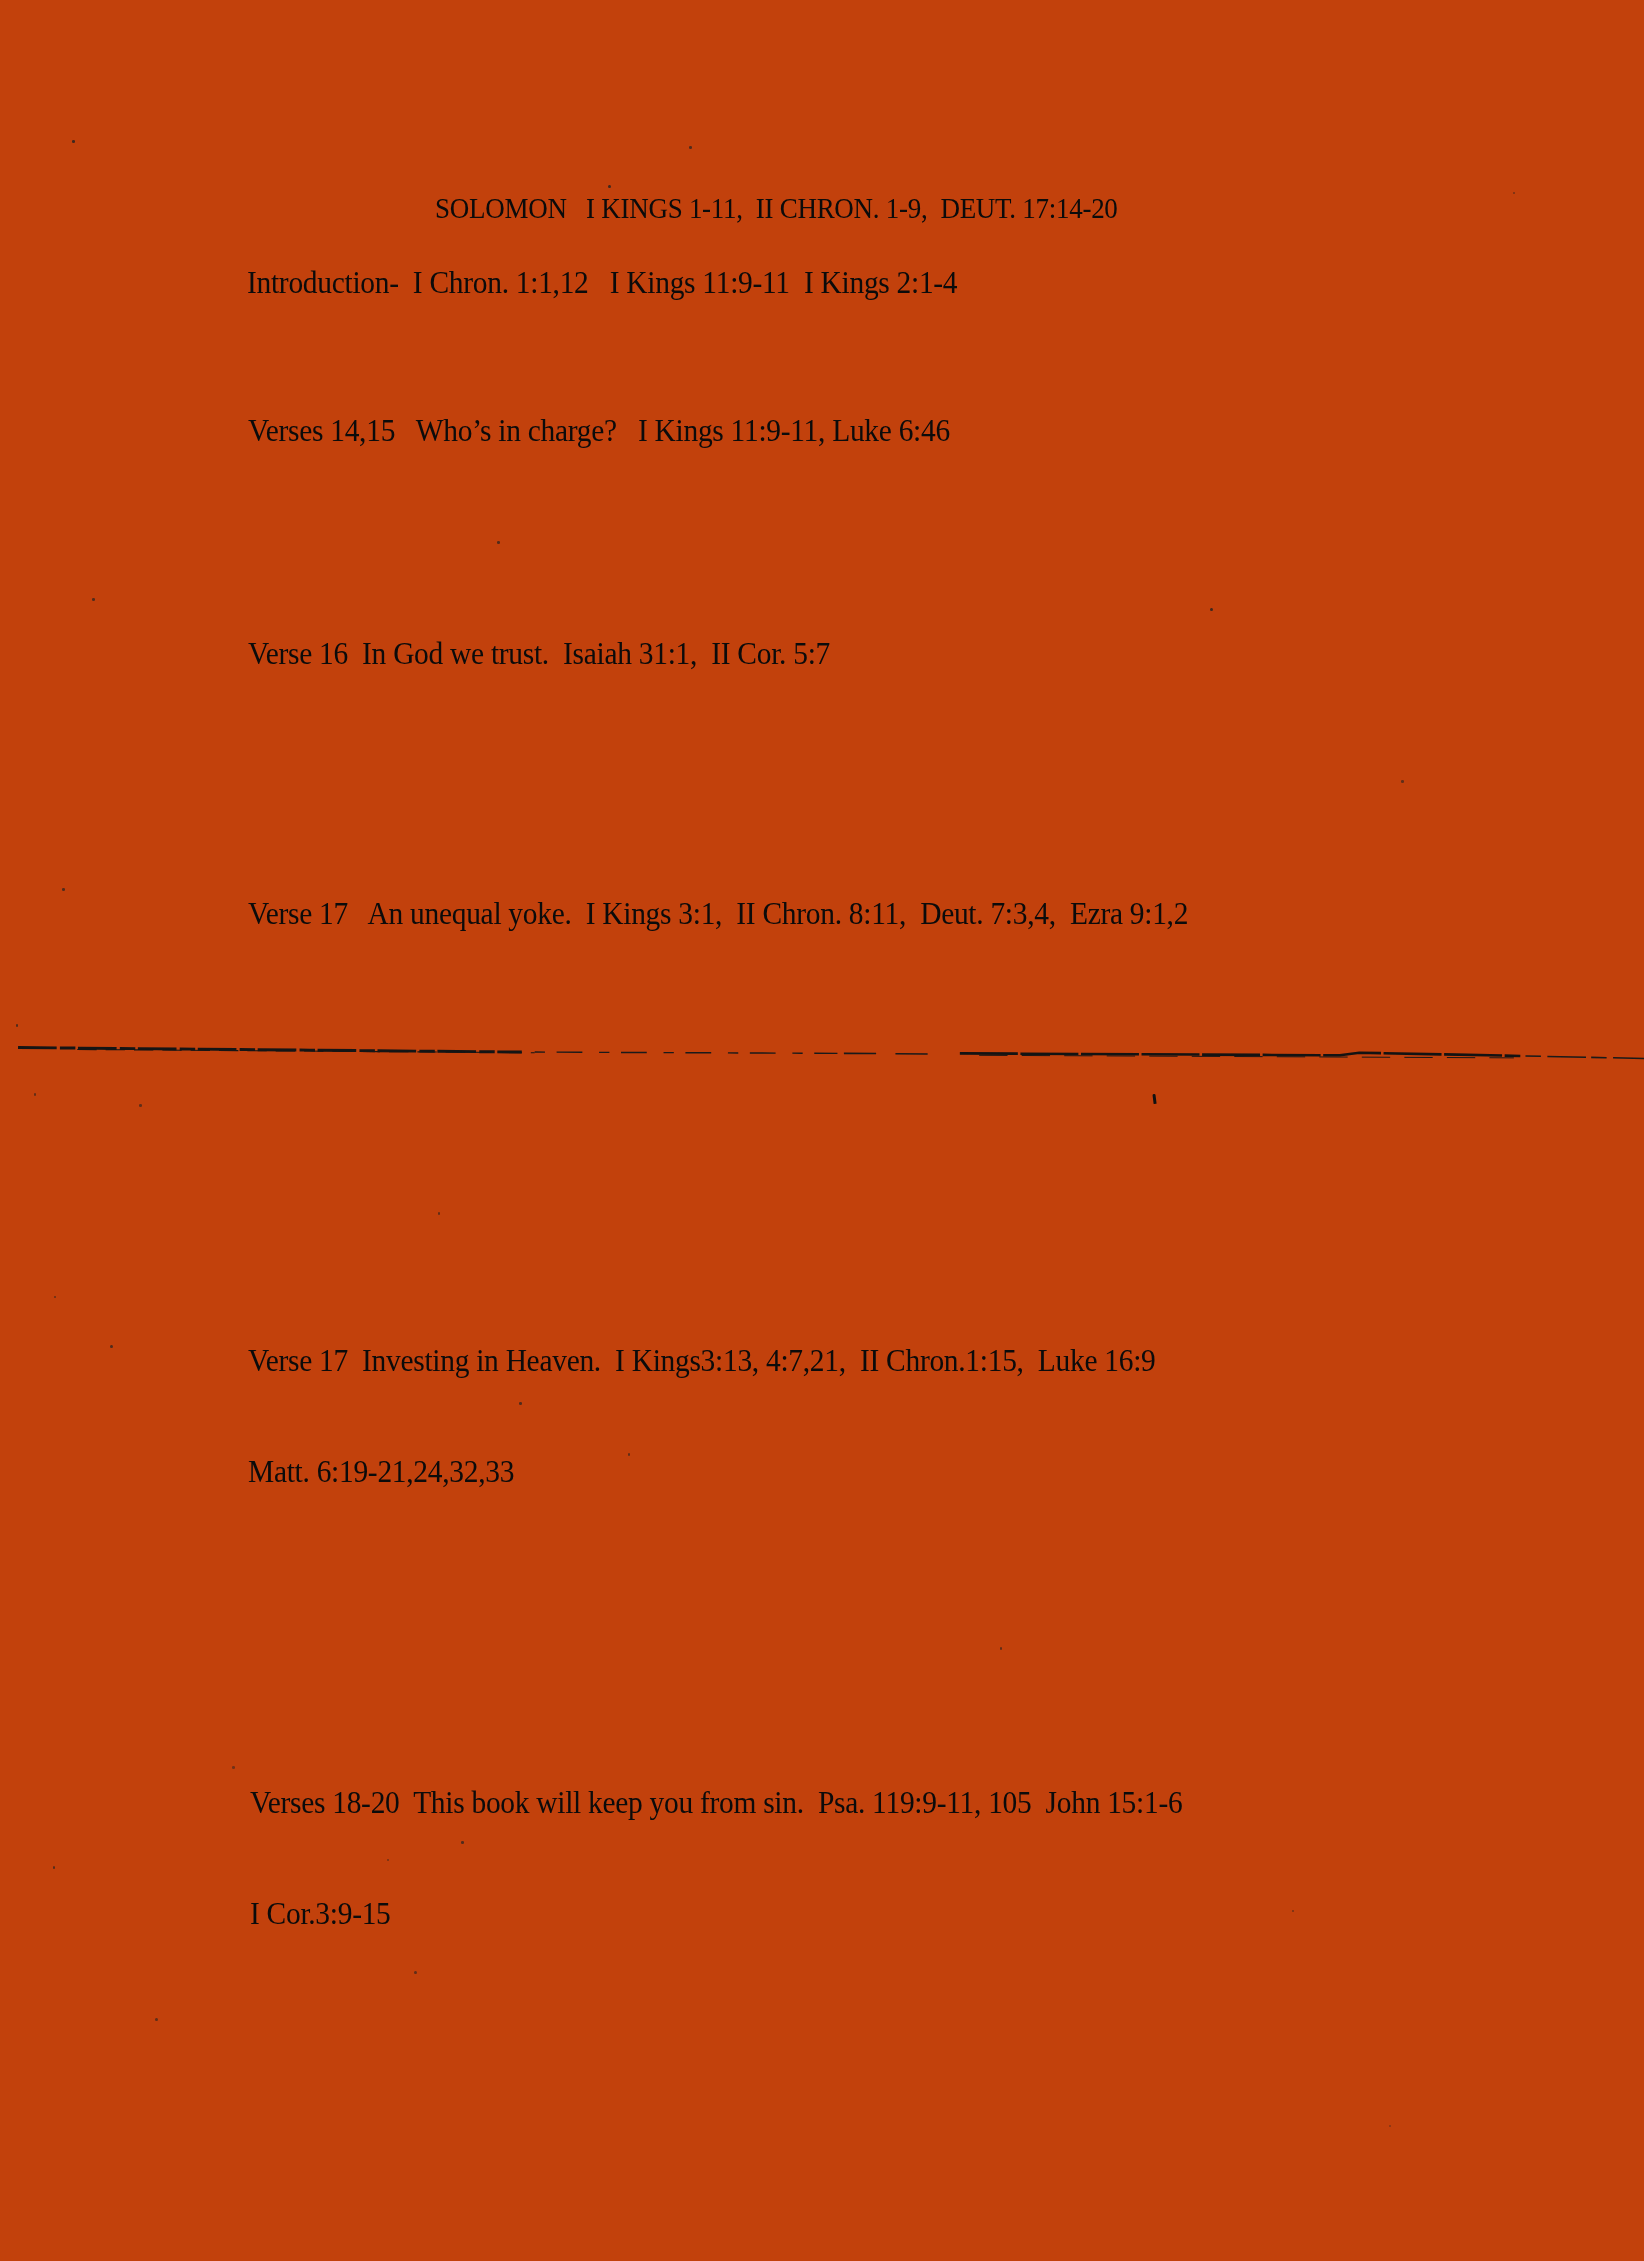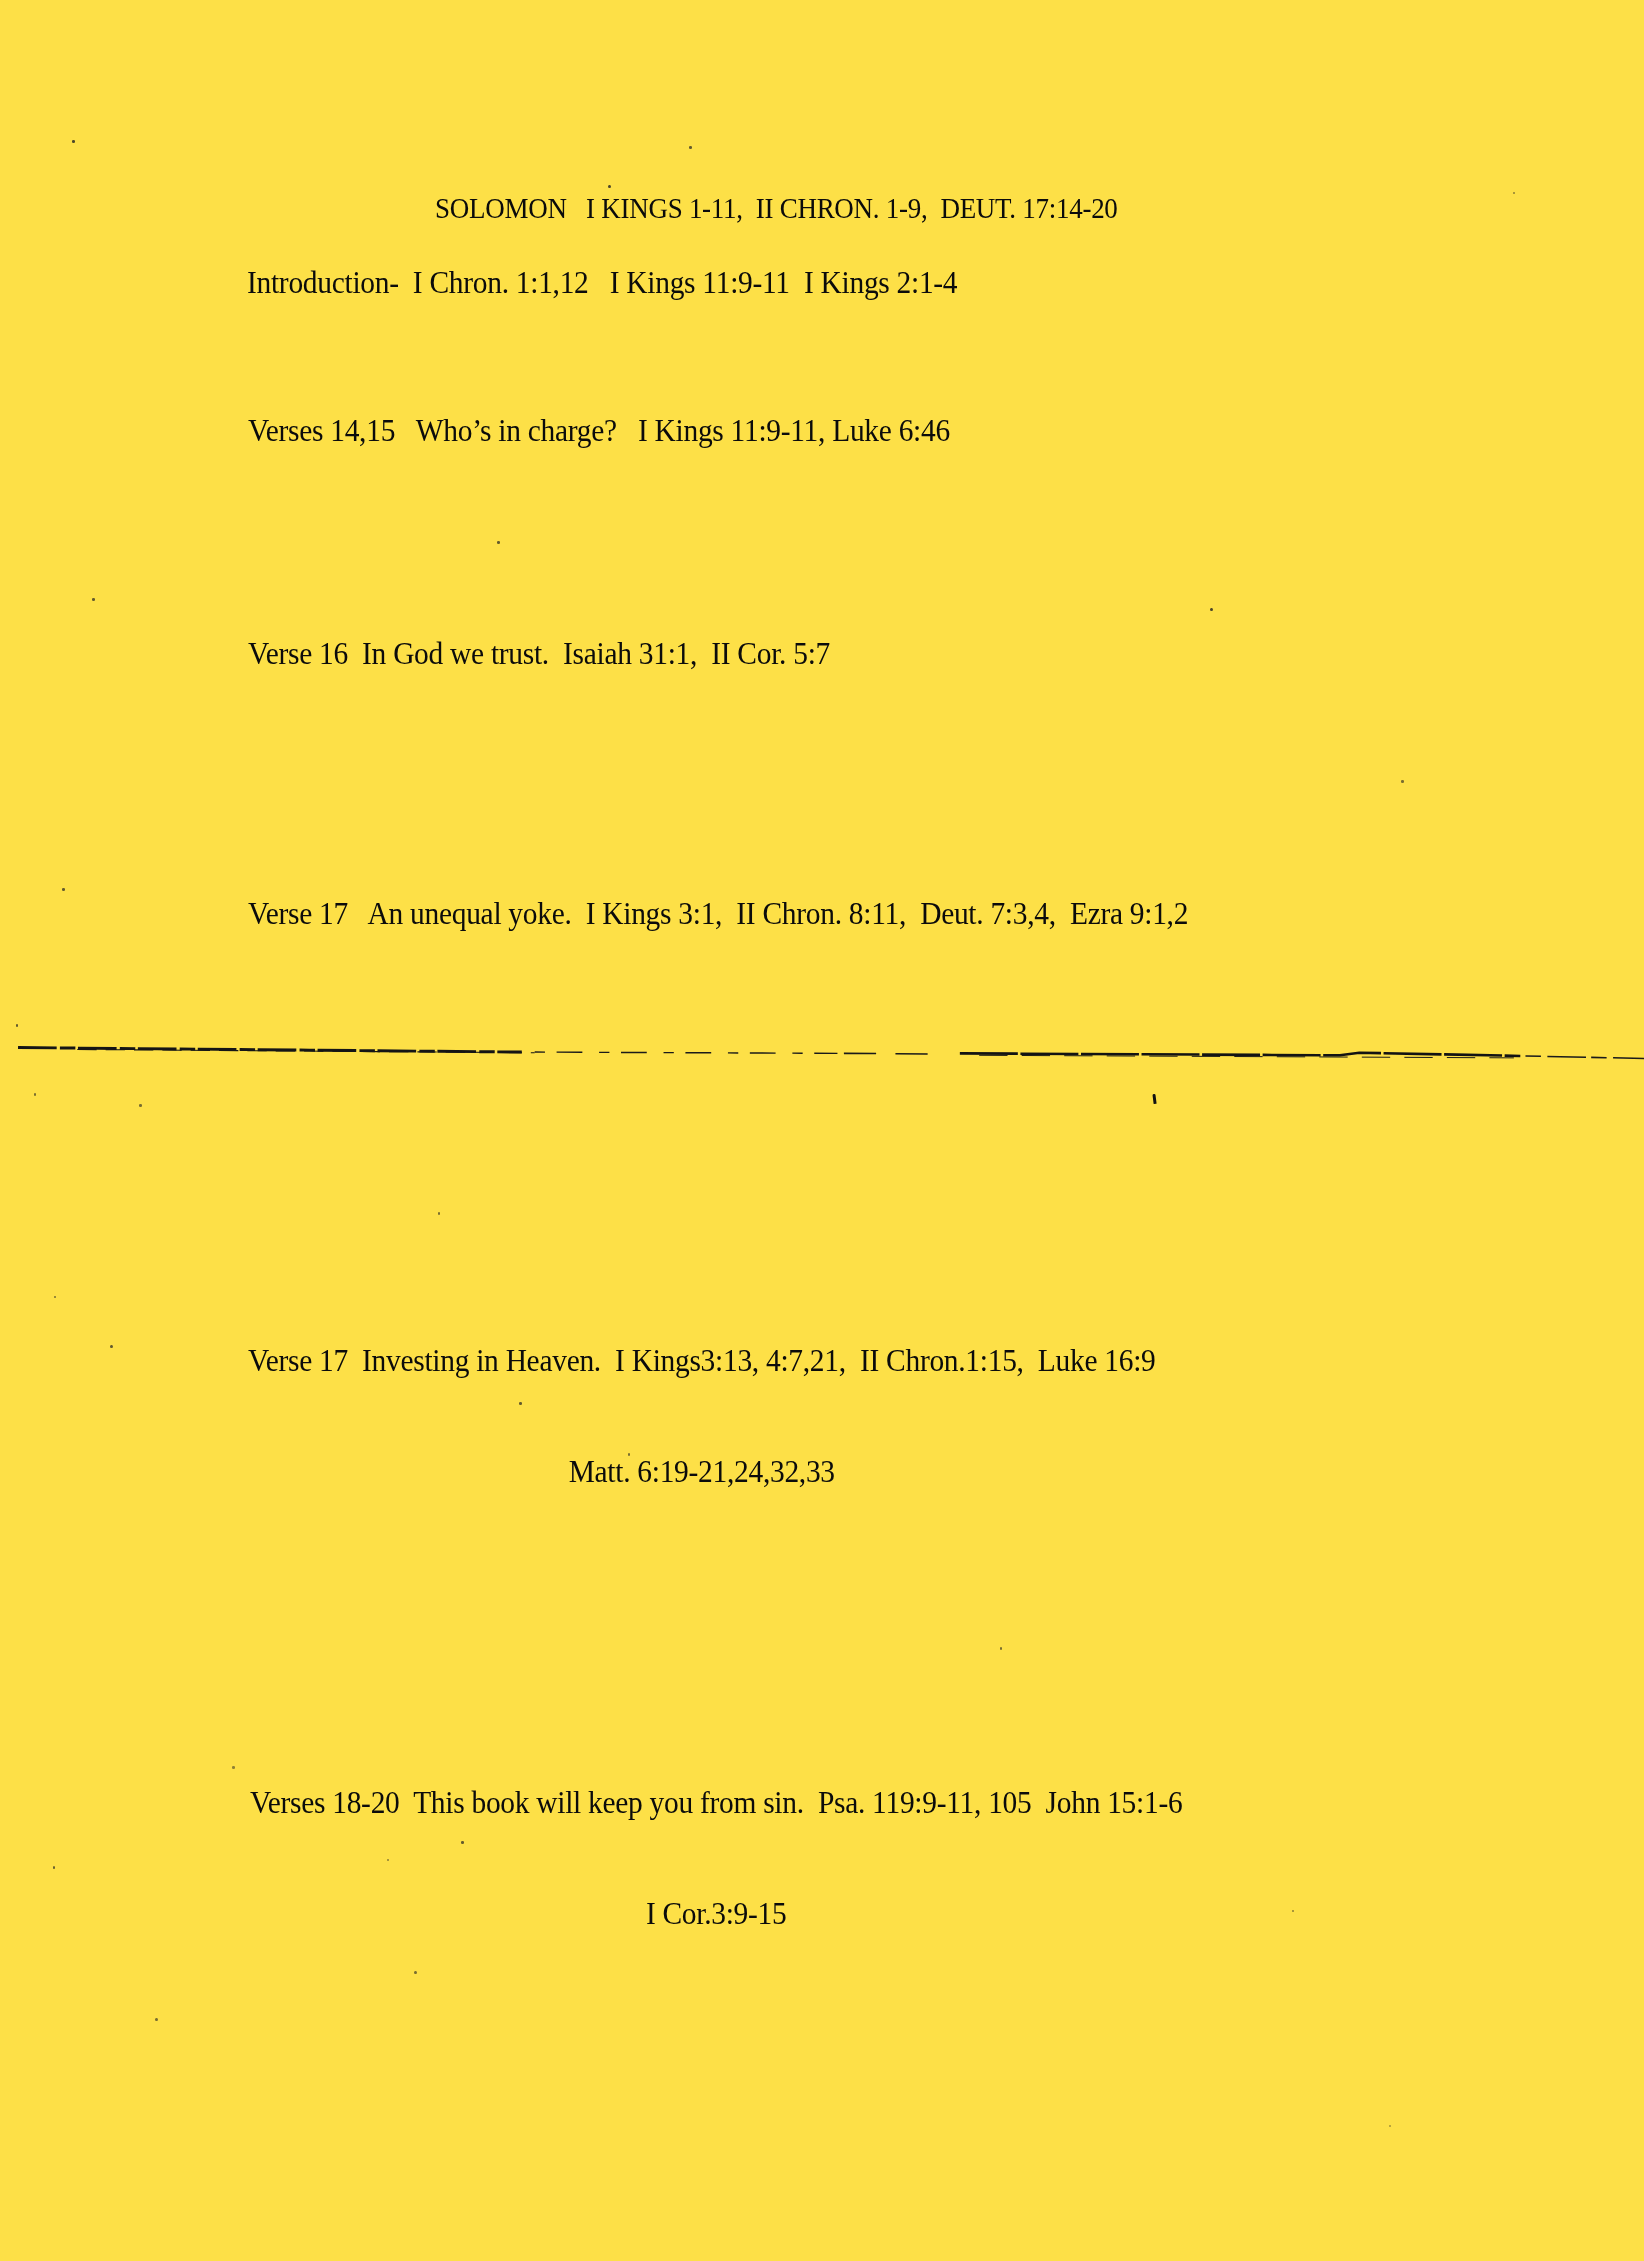--- a/index.html
+++ b/index.html
@@ -4,23 +4,22 @@
 <style>
   html, body {
     margin: 0;
     padding: 0;
     background: #ffffff;
   }
   .page {
     position: relative;
     width: 1644px;
     height: 2261px;
-    background: #fde047;
+    background: #c2410c;
     overflow: hidden;
-    text-align: center;
   }
   .txt {
     position: absolute;
     font-family: "Liberation Serif", "DejaVu Serif", serif;
     color: #0b0b0b;
     font-size: 31px;
     line-height: 37px;
     white-space: pre;
     letter-spacing: -0.3px;
     transform-origin: 0 0;

